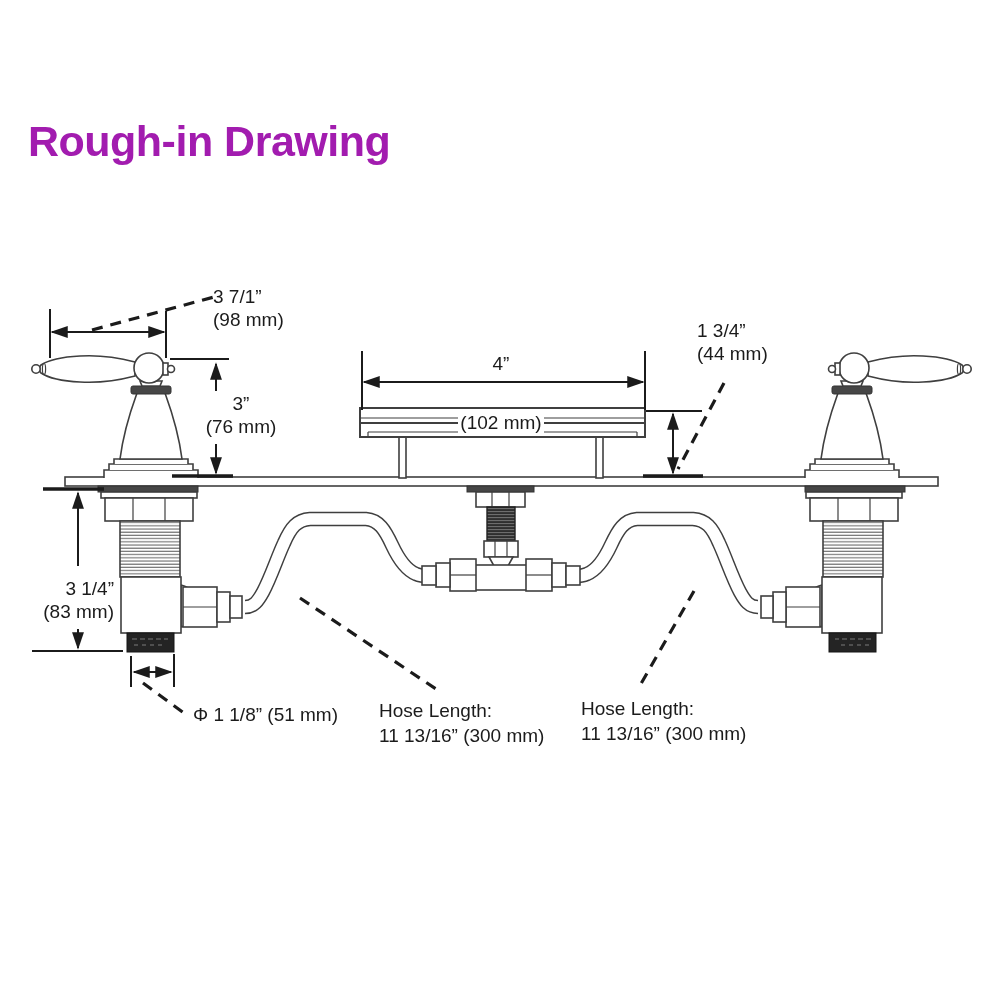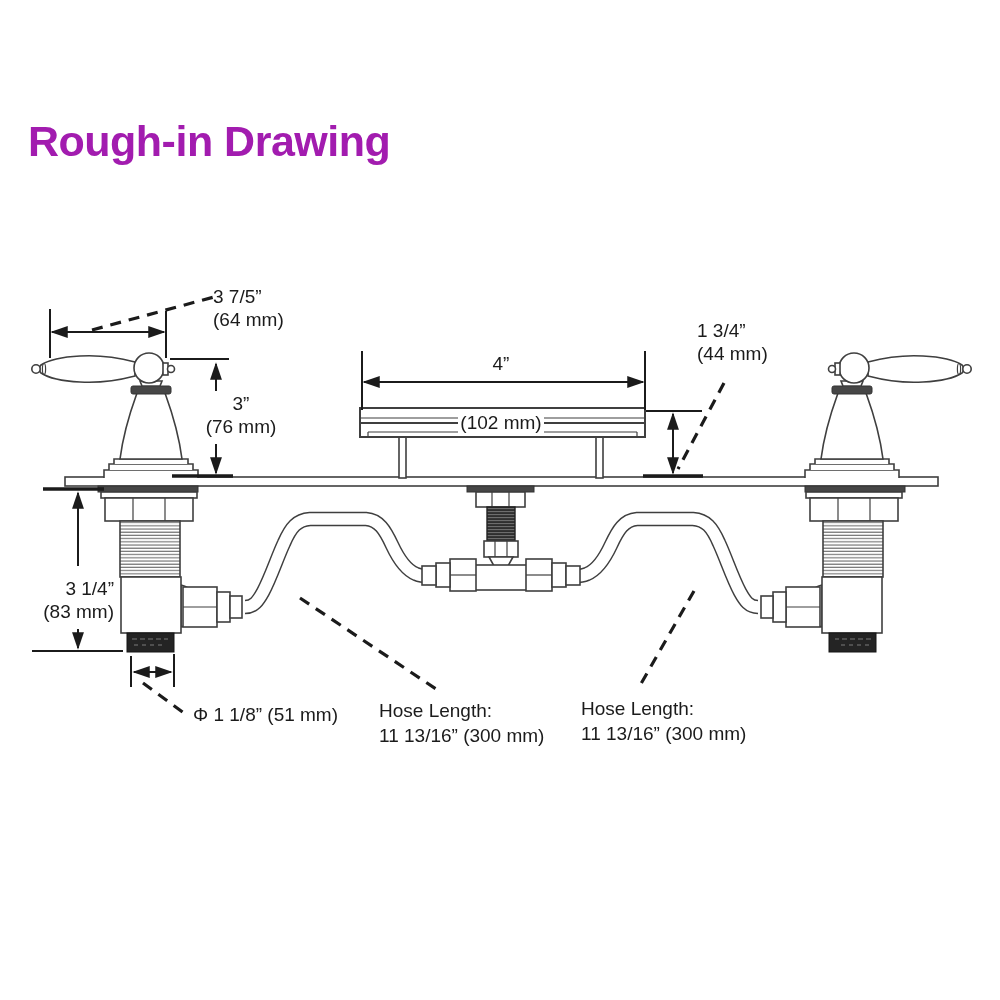--- a/index.html
+++ b/index.html
@@ -163,22 +163,22 @@
       <line x1="174" y1="654" x2="174" y2="687" class="dim"></line>
       <line x1="134" y1="672" x2="171" y2="672" class="dim" marker-start="url(#arr)" marker-end="url(#arr)"></line>
       <line x1="143" y1="683" x2="188" y2="716" class="dash"></line>
 
       <line x1="300" y1="598" x2="436" y2="689" class="dash"></line>
       <line x1="694" y1="591" x2="638" y2="689" class="dash"></line>
     </g>
   </svg>
 
   <div class="lbl" style="left:213px;top:285px;">
-    <div>3 7/5”</div>
-    <div>(64 mm)</div>
+    <div>3 7/1”</div>
+    <div>(98 mm)</div>
   </div>
 
   <div class="lbl center" style="left:203px;top:392px;width:76px;">
     <div>3”</div>
     <div>(76 mm)</div>
   </div>
 
   <div class="lbl center" style="left:460px;top:352px;width:82px;">4”</div>
   <div class="lbl center wbg" style="left:458px;top:371px;width:86px;margin-top:40px;">(102 mm)</div>
 

